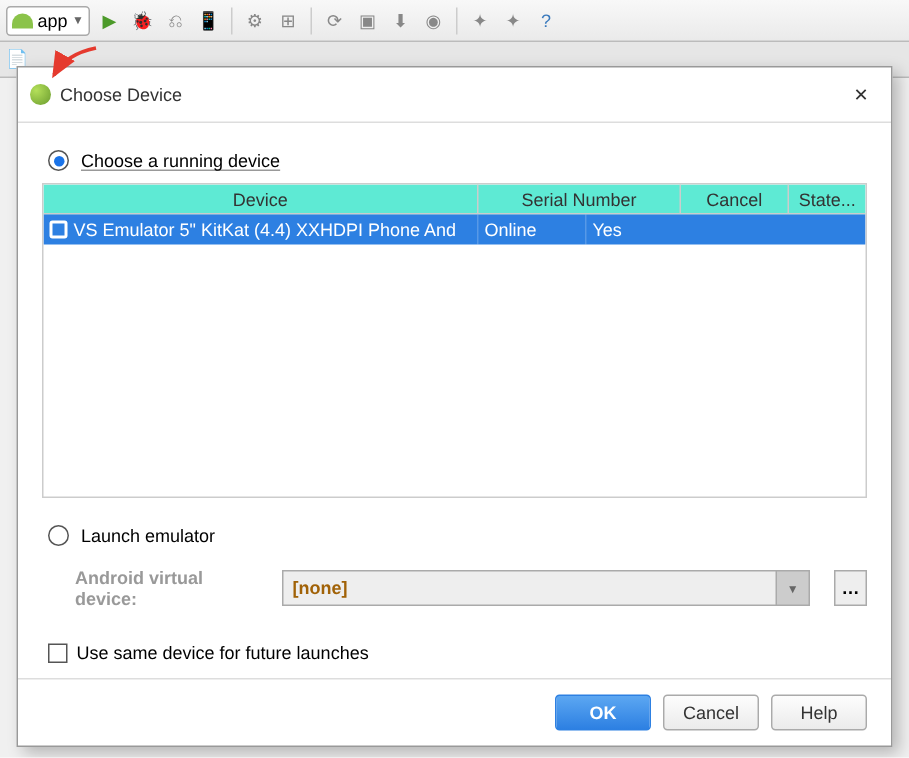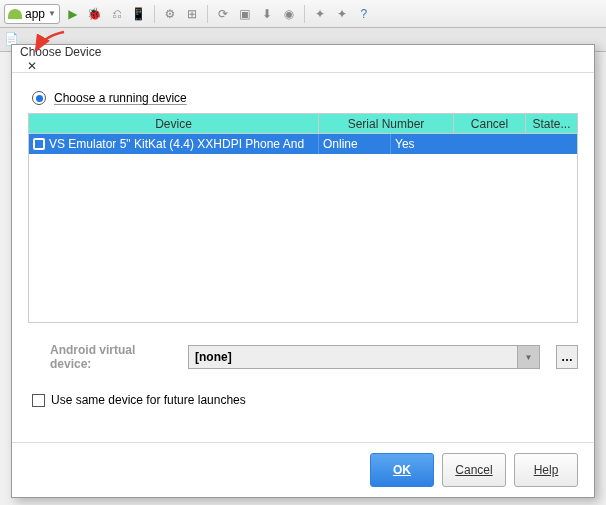--- a/index.html
+++ b/index.html
@@ -13,21 +13,21 @@
     .run-btn { color: #4c9a2a; }
     .toolbar-sep { width: 1px; height: 18px; background: #ccc; margin: 0 2px; }
     .chevron-down { font-size: 8px; color: #666; }
     
     .tab-row { height: 24px; background: #e6e6e6; border-bottom: 1px solid #bbb; display: flex; align-items: center; padding-left: 4px; }
     .doc-tab { width: 16px; height: 16px; }
     
     .red-arrow { position: absolute; left: 30px; top: 30px; z-index: 5; pointer-events: none; }
     
     .dialog { position: absolute; left: 11px; top: 44px; width: 584px; height: 454px; background: #fff; border: 1px solid #999; box-shadow: 4px 4px 10px rgba(0,0,0,0.25); display: flex; flex-direction: column; }
-    .dlg-titlebar { height: 28px; display: flex; padding: 0 8px; border-bottom: 1px solid #ddd; flex-direction: column; }
+    .dlg-titlebar { height: 44px; display: flex; align-items: center; padding: 0 8px; border-bottom: 1px solid #ddd; }
     .dlg-icon { width: 14px; height: 14px; border-radius: 50%; background: radial-gradient(circle at 30% 30%, #b4e05a, #6a9b2e); margin-right: 6px; }
     .dlg-title { flex: 1; font-size: 12px; color: #333; }
     .dlg-close { width: 24px; height: 20px; display: flex; align-items: center; justify-content: center; font-size: 12px; color: #333; cursor: pointer; }
     .dlg-body { flex: 1; padding: 14px 16px 10px 16px; display: flex; flex-direction: column; }
     
     .radio-row { display: flex; align-items: center; gap: 8px; margin: 4px 0 8px 4px; }
     .radio { width: 14px; height: 14px; border: 1px solid #555; border-radius: 50%; display: flex; align-items: center; justify-content: center; background: #fff; cursor: pointer; }
     .radio.checked::after { content: ""; width: 7px; height: 7px; border-radius: 50%; background: #1a73e8; }
     .radio-label { text-decoration: underline; text-decoration-color: #999; text-underline-offset: 2px; }
     
@@ -41,29 +41,29 @@
     .col-device { width: 290px; }
     .col-serial { width: 135px; }
     .col-state { width: 72px; }
     .col-compat { flex: 1; }
     .dev-icon { width: 12px; height: 12px; background: #fff; border-radius: 2px; margin-right: 4px; display: inline-block; position: relative; }
     .dev-icon::after { content: ""; position: absolute; inset: 2px; background: #2d80e2; }
     
     .avd-row { display: flex; align-items: center; gap: 10px; margin: 6px 0 12px 22px; font-weight: bold; }
     .avd-label { color: #999; width: 128px; }
     .avd-select { flex: 1; display: flex; height: 24px; }
-    .avd-select-box { flex: 1; border: 1px solid #aaa; background: #eee; display: flex; align-items: center; padding: 0 6px; color: #000000; }
+    .avd-select-box { flex: 1; border: 1px solid #aaa; background: #eee; display: flex; align-items: center; padding: 0 6px; color: #a16207; }
     .avd-select-btn { width: 22px; border: 1px solid #aaa; border-left: none; background: #ccc; display: flex; align-items: center; justify-content: center; color: #555; cursor: pointer; }
     .avd-more { width: 22px; height: 24px; border: 1px solid #aaa; background: #eee; margin-left: 6px; display: flex; align-items: center; justify-content: center; cursor: pointer; }
     
     .checkbox-row { display: flex; align-items: center; gap: 6px; margin: 10px 0 0 4px; }
     .checkbox { width: 13px; height: 13px; border: 1px solid #555; background: #fff; cursor: pointer; }
     
     .dlg-footer { display: flex; justify-content: flex-end; gap: 8px; padding: 10px 16px; border-top: 1px solid #ddd; }
-    .btn { height: 34px; min-width: 64px; border: 1px solid #aaa; border-radius: 3px; background: linear-gradient(#fdfdfd,#ebebeb); display: flex; align-items: center; justify-content: center; padding: 0 12px; cursor: pointer; color: #333; text-decoration: underline; }
+    .btn { height: 24px; min-width: 64px; border: 1px solid #aaa; border-radius: 3px; background: linear-gradient(#fdfdfd,#ebebeb); display: flex; align-items: center; justify-content: center; padding: 0 12px; cursor: pointer; color: #333; }
     .btn.primary { background: linear-gradient(#5ca7f2,#2d80e2); color: #fff; border-color: #2d80e2; font-weight: 600; }
     .flex-spacer { flex: 1; }
   </style>
 </head>
 <body>
 
 <div class="toolbar">
   <div class="toolbar-dropdown">
     <div class="app-icon"></div>
     <span>app</span>
@@ -122,20 +122,24 @@
       <div class="trow">
         <div class="td col-device">
           <span class="dev-icon"></span>
           <span>VS Emulator 5" KitKat (4.4) XXHDPI Phone And</span>
         </div>
         <div class="td col-state">Online</div>
         <div class="td col-compat">Yes</div>
       </div>
     </div>
 
+    <div class="radio-row">
+      <div class="radio"></div>
+      <span>Launch emulator</span>
+    </div>
 
     <div class="avd-row">
       <span class="avd-label">Android virtual device:</span>
       <div class="avd-select">
         <div class="avd-select-box">[none]</div>
         <div class="avd-select-btn">
             <span class="chevron-down">▼</span>
           </div>
       </div>
       <div class="avd-more">…</div>

